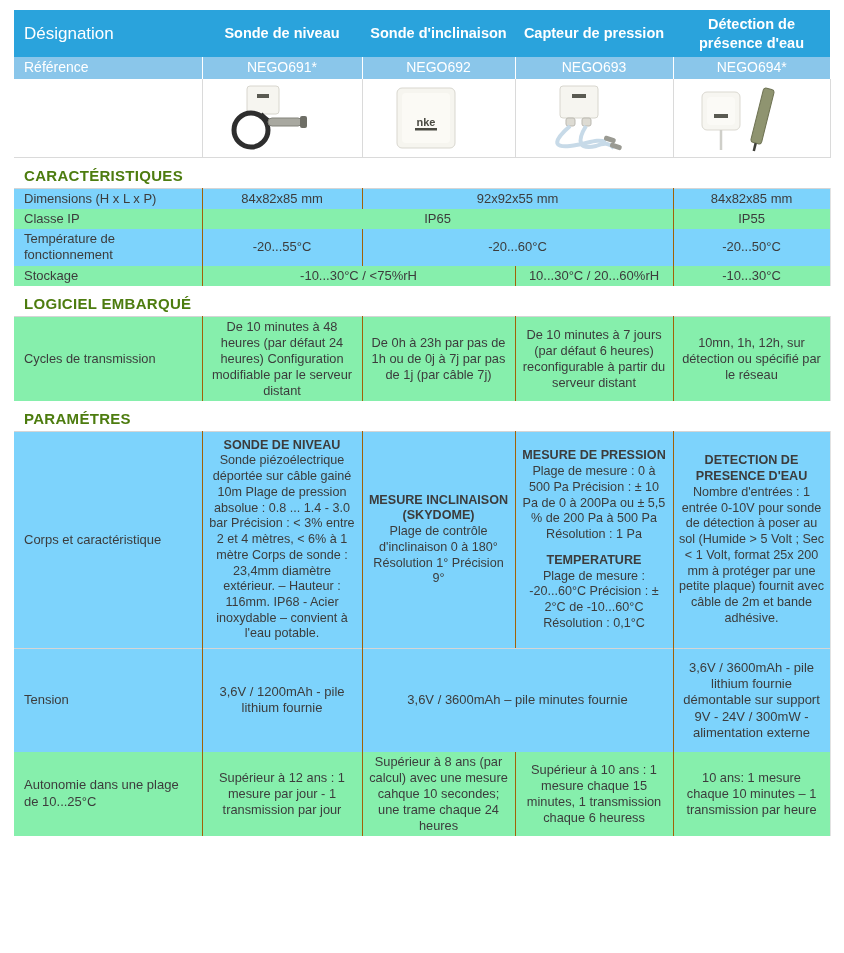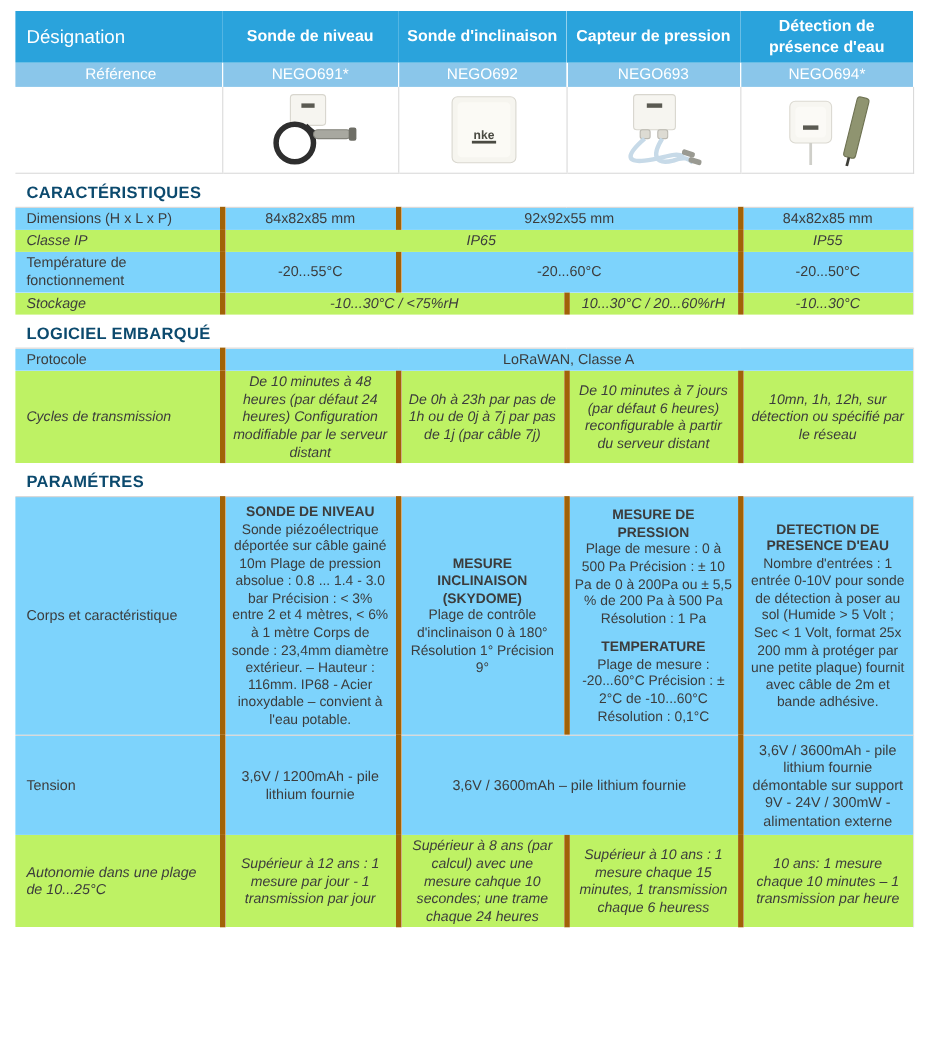--- a/index.html
+++ b/index.html
@@ -7,43 +7,43 @@
         font-family:"Liberation Sans", sans-serif;color:#3c3c3c;}
   h1.title{font-size:26px;font-weight:800;color:#383838;margin:0 0 12px 2px;letter-spacing:.5px;}
   .tbl{width:816px;border-collapse:collapse;table-layout:fixed;}
   .tbl td{vertical-align:middle;font-size:13px;line-height:1.25;text-align:center;padding:2px 6px;box-sizing:border-box;overflow:hidden;}
   col.c0{width:188px}col.c1{width:160px}col.c2{width:153px}col.c3{width:158px}col.c4{width:157px}
   
   .hdr td{background:#2AA3DC;color:#fff;height:47px;font-weight:700;font-size:14.5px;}
   .hdr td.desig{font-weight:400;font-size:17px;text-align:left;padding-left:10px;}
   .ref td{background:#8AC6EA;color:#fff;height:22px;font-size:14px;}
   .ref td + td{border-left:1px solid rgba(255,255,255,.75);}
-  .ref td.lbl{text-align:center;padding-left:10px;}
+  .ref td.lbl{text-align:left;padding-left:10px;}
   .imgs td{background:#fff;height:78px;border-bottom:1px solid #DADADA;padding:2px;}
   .imgs td + td{border-left:1px solid #DADADA;}
   .imgs td:last-child{border-right:1px solid #DADADA;}
   
-  h2.sec{font-size:15px;font-weight:700;color:#0c4a6e;margin:9px 0 4px 10px;letter-spacing:.3px;}
+  h2.sec{font-size:15px;font-weight:700;color:#4d7c0f;margin:9px 0 4px 10px;letter-spacing:.3px;}
   
   .sect{border-top:1px solid #D5D5D5;}
   .sect td{height:19px;}
   .sect td.lbl{text-align:left;padding-left:10px;}
-  .sect td + td{border-left:5px solid #a16207;}
+  .sect td + td{border-left:1px solid #a16207;}
   .sect td:last-child{border-right:1px solid #E2E2E2;}
   tr.g td{background:#7dd3fc;}
-  tr.w td{background:#bef264;font-style:italic;}
+  tr.w td{background:#86efac;}
   .preline{white-space:pre-line;}
   td.h-cycles{height:80px;font-size:12.8px;}
   td.h-meth{height:38px;}
   td.h-type{height:198px;font-size:12.6px;padding:6px 5px;}
-  td.h-tension{height:90px;}
+  td.h-tension{height:103px;}
   td.h-auto{height:62px;font-size:12.8px;}
   .pt{font-weight:700;}
   .blk + .blk{margin-top:10px;}
-  .imgwrap{display:flex;align-items:center;justify-content:center;height:100%;}
+  .imgwrap{display:flex;align-items:center;height:100%;}
 </style>
 </head>
 <body>
 
 <div class="page">
 
 
   <table class="tbl head">
     <colgroup>
         <col class="c0">
@@ -162,24 +162,20 @@
   <h2 class="sec">LOGICIEL EMBARQUÉ</h2>
   <table class="tbl sect">
     <colgroup>
         <col class="c0">
         <col class="c1">
         <col class="c2">
         <col class="c3">
         <col class="c4">
       </colgroup>
     <tbody>
-        <tr class="g">
-      <td class="lbl">Protocole</td>
-      <td colspan="4">LoRaWAN, Classe A</td>
-    </tr>
     <tr class="w">
       <td class="lbl h-cycles">Cycles de transmission</td>
       <td class="h-cycles">De 10 minutes à 48 heures (par défaut 24 heures) Configuration modifiable par le serveur distant</td>
       <td class="h-cycles">De 0h à 23h par pas de 1h ou de 0j à 7j par pas de 1j (par câble 7j)</td>
       <td class="h-cycles">De 10 minutes à 7 jours (par défaut 6 heures) reconfigurable à partir du serveur distant</td>
       <td class="h-cycles">10mn, 1h, 12h, sur détection ou spécifié par le réseau</td>
     </tr>
   </tbody>
     </table>
 
@@ -226,21 +222,21 @@
         <col class="c0">
         <col class="c1">
         <col class="c2">
         <col class="c3">
         <col class="c4">
       </colgroup>
     <tbody>
         <tr class="g">
       <td class="lbl h-tension">Tension</td>
       <td class="h-tension">3,6V / 1200mAh - pile lithium fournie</td>
-      <td colspan="2" class="h-tension">3,6V / 3600mAh – pile lithium fournie</td>
+      <td colspan="2" class="h-tension">3,6V / 3600mAh – pile minutes fournie</td>
       <td class="h-tension">3,6V / 3600mAh - pile lithium fournie démontable sur support 9V - 24V / 300mW - alimentation externe</td>
     </tr>
     <tr class="w">
       <td class="lbl h-auto" style="font-size:13px">Autonomie dans une plage de 10...25°C</td>
       <td class="h-auto">Supérieur à 12 ans : 1 mesure par jour - 1 transmission par jour</td>
       <td class="h-auto">Supérieur à 8 ans (par calcul) avec une mesure cahque 10 secondes; une trame chaque 24 heures</td>
       <td class="h-auto">Supérieur à 10 ans : 1 mesure chaque 15 minutes, 1 transmission chaque 6 heuress</td>
       <td class="h-auto">10 ans: 1 mesure chaque 10 minutes – 1 transmission par heure</td>
     </tr>
   </tbody>

